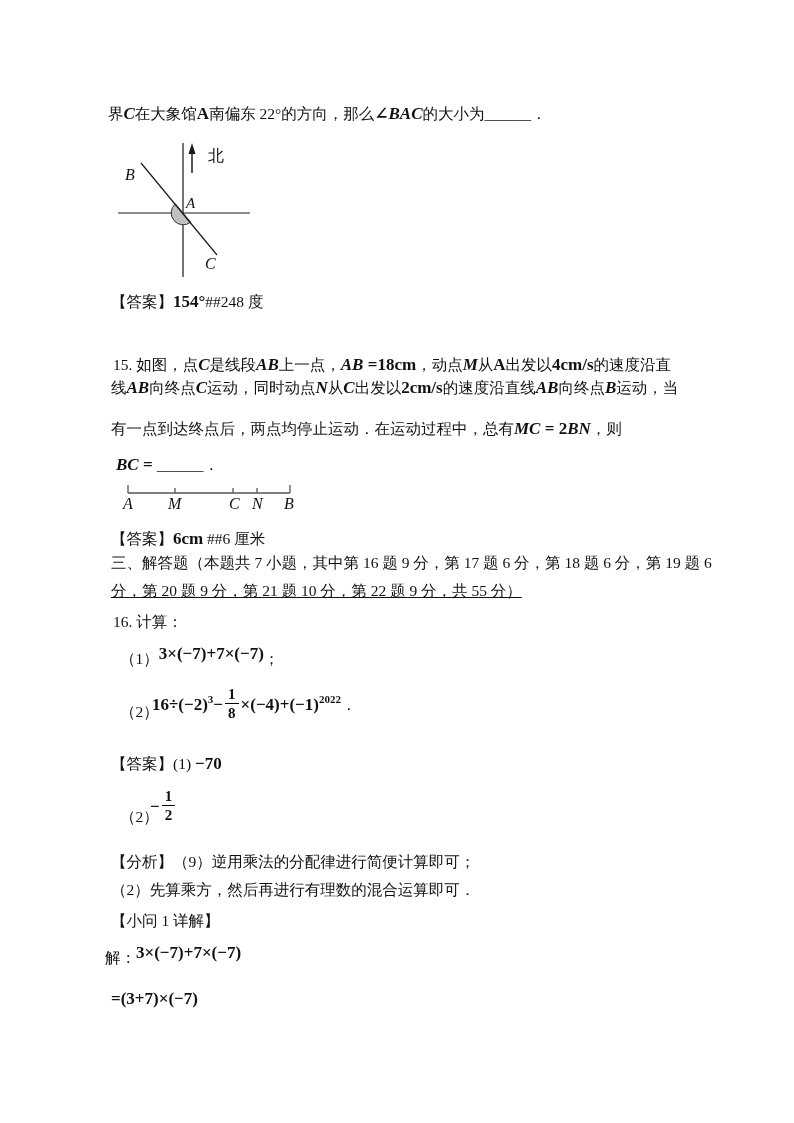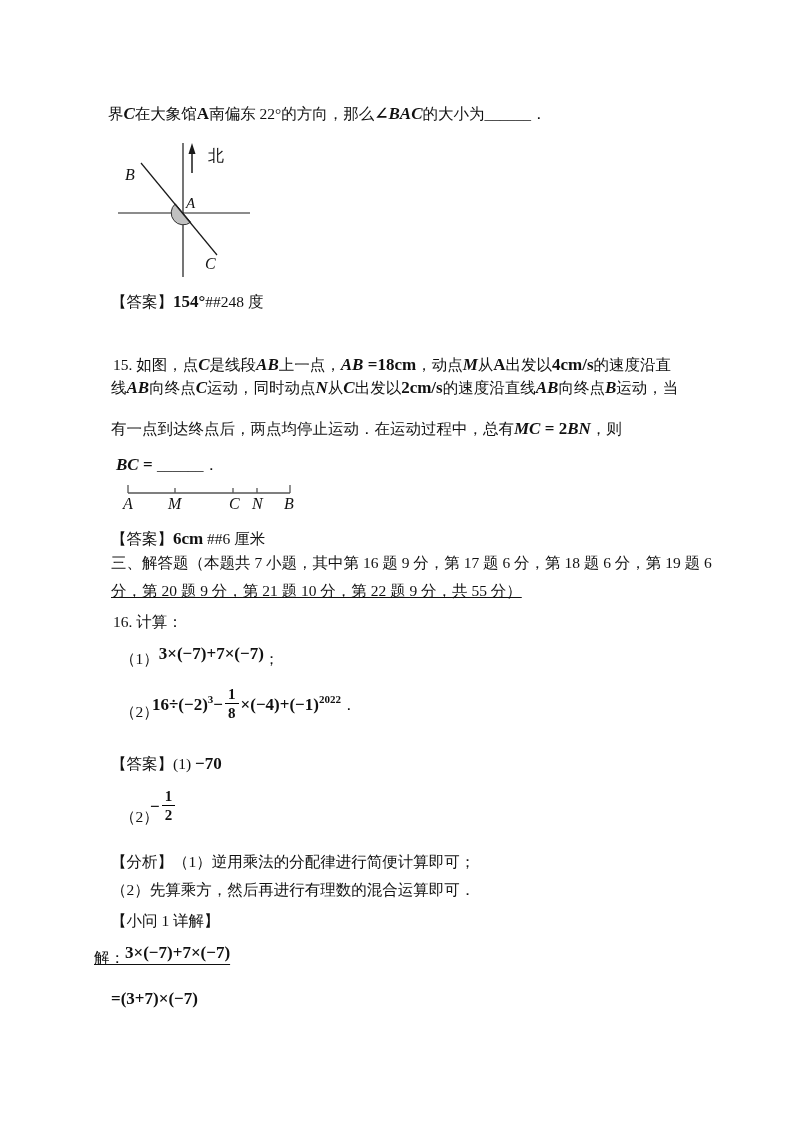--- a/index.html
+++ b/index.html
@@ -39,21 +39,21 @@
   .l-p16-title{left:113px;top:611px;}
   .l-p16-e1{left:120px;top:648px;}
   .l-p16-e2-label{left:120px;top:701px;}
   .l-p16-e2{left:152px;top:685px;}
   .l-p16-ans1{left:111px;top:753px;}
   .l-p16-ans2-label{left:120px;top:806px;}
   .l-p16-ans2{left:150px;top:787px;}
   .l-p16-ana1{left:111px;top:851px;}
   .l-p16-ana2{left:111px;top:879px;}
   .l-p16-detail1{left:111px;top:910px;}
-  .l-p16-sol1{left:94px;top:947px;text-decoration:underline;}
+  .l-p16-sol1{left:105px;top:947px;}
   .l-p16-sol2{left:111px;top:988px;text-align:right;}
 </style>
 </head>
 <body>
 
 <div class="line l-p14-intro"><span>界</span><span class="mi">C</span><span>在大象馆</span><span class="m">A</span><span>南偏东 22°的方向，那么</span><span class="mi">∠BAC</span><span>的大小为______．</span></div>
 
 <div class="diagram d-compass">
   <svg width="160" height="142" viewBox="0 0 160 142">
 
@@ -102,17 +102,17 @@
 <div class="line l-sec3-l1"><span>三、解答题（本题共 7 小题，其中第 16 题 9 分，第 17 题 6 分，第 18 题 6 分，第 19 题 6</span></div>
 <div class="line l-sec3-l2"><span>分，第 20 题 9 分，第 21 题 10 分，第 22 题 9 分，共 55 分）</span></div>
 
 <div class="line l-p16-title"><span>16. 计算：</span></div>
 <div class="line l-p16-e1"><span>（1）</span><span class="m raise">3×(−7)+7×(−7)</span><span>；</span></div>
 <div class="line l-p16-e2-label">（2）</div>
 <div class="line l-p16-e2"><span class="m">16÷(−2)</span><span class="m sup">3</span><span class="m">−</span><span class="frac"><span class="num">1</span><span class="den">8</span></span><span class="m">×(−4)+(−1)</span><span class="m sup">2022</span><span>．</span></div>
 <div class="line l-p16-ans1"><span>【答案】(1) </span><span class="m">−70</span></div>
 <div class="line l-p16-ans2-label">（2）</div>
 <div class="line l-p16-ans2"><span class="m">−</span><span class="frac"><span class="num">1</span><span class="den">2</span></span></div>
-<div class="line l-p16-ana1"><span>【分析】（1）逆用乘法的分配律进行简便计算即可；</span></div>
+<div class="line l-p16-ana1"><span>【分析】（9）逆用乘法的分配律进行简便计算即可；</span></div>
 <div class="line l-p16-ana2"><span>（2）先算乘方，然后再进行有理数的混合运算即可．</span></div>
 <div class="line l-p16-detail1"><span>【小问 1 详解】</span></div>
 <div class="line l-p16-sol1"><span>解：</span><span class="m raise">3×(−7)+7×(−7)</span></div>
 <div class="line l-p16-sol2"><span class="m">=(3+7)×(−7)</span></div>
 
 </body></html>

